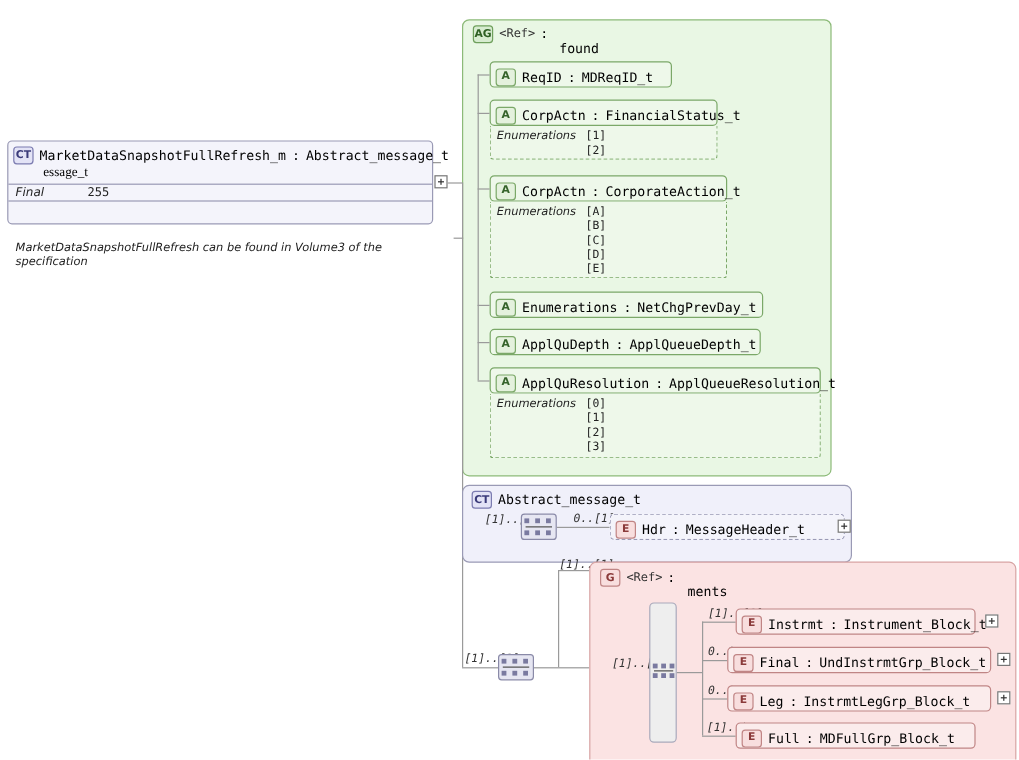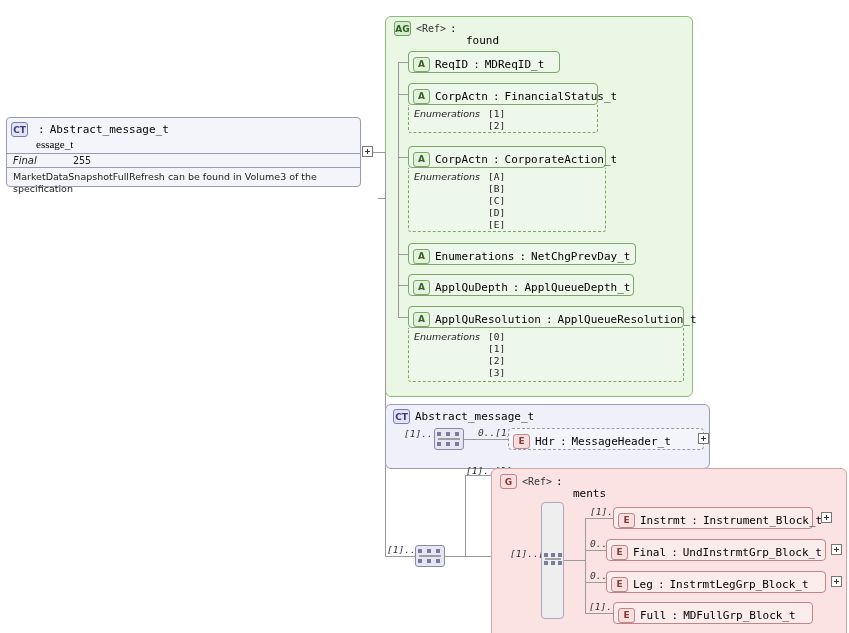--- a/index.html
+++ b/index.html
@@ -69,23 +69,25 @@
     font-size: 10px;
     padding: 1px 6px 1px 6px;
     font-style: italic;
     color: #222;
   }
   .prop-row .k { width: 60px; flex: none; }
   .prop-row .v { font-style: normal; font-family: "DejaVu Sans Mono", monospace; }
 
   .doc {
     font-size: 9.5px;
+    font-style: italic;
     padding: 3px 6px;
     color: #222;
     line-height: 1.25;
+    margin-top: 30px;
   }
 
   
   .enum-box {
     position: absolute;
     box-sizing: border-box;
     border: 1px dashed #7ba868;
     border-radius: 3px;
     background: #eef8ea;
   }
@@ -278,20 +280,21 @@
   <div class="ln h" style="left:398px; top:144px; width:10px;"></div>
   <div class="ln h" style="left:398px; top:241px; width:10px;"></div>
   <div class="ln h" style="left:398px; top:272px; width:10px;"></div>
   <div class="ln h" style="left:398px; top:304px; width:10px;"></div>
 
   <div class="node" style="left:6px; top:104px; width:355px; height:70px;">
     <div class="node-head" style="height:17px; padding-top:3px;">
       <span class="badge ct">
         <span>CT</span>
       </span>
+      <span class="name">MarketDataSnapshotFullRefresh_m</span>
       <span class="name-sep" style="margin:0 5px;">:</span>
       <span class="type">Abstract_message_t</span>
     </div>
     <div class="name" style="padding-left:29px; margin-top:-2px;font-family:Liberation Serif, serif;">essage_t</div>
     <div class="hr" style="margin-top:3px;"></div>
     <div class="prop-row">
       <span class="k">Final</span>
       <span class="v">255</span>
     </div>
     <div class="hr"></div>

